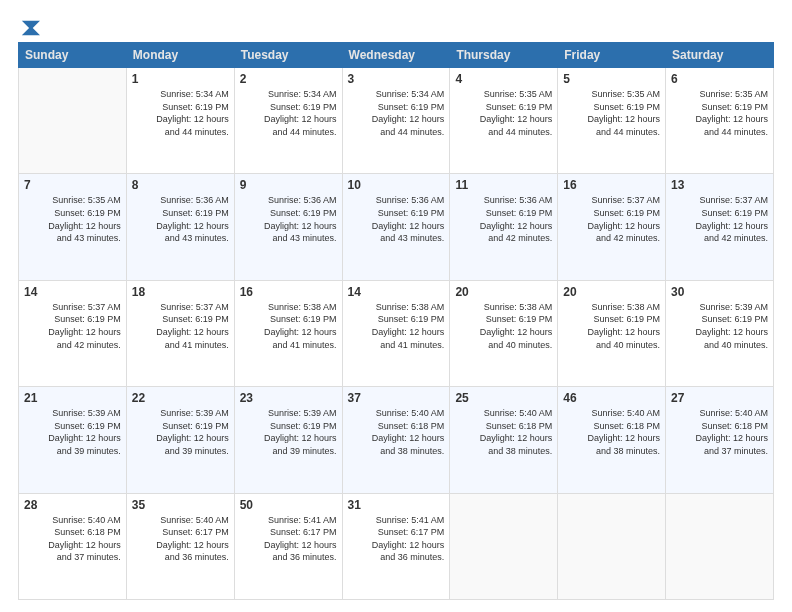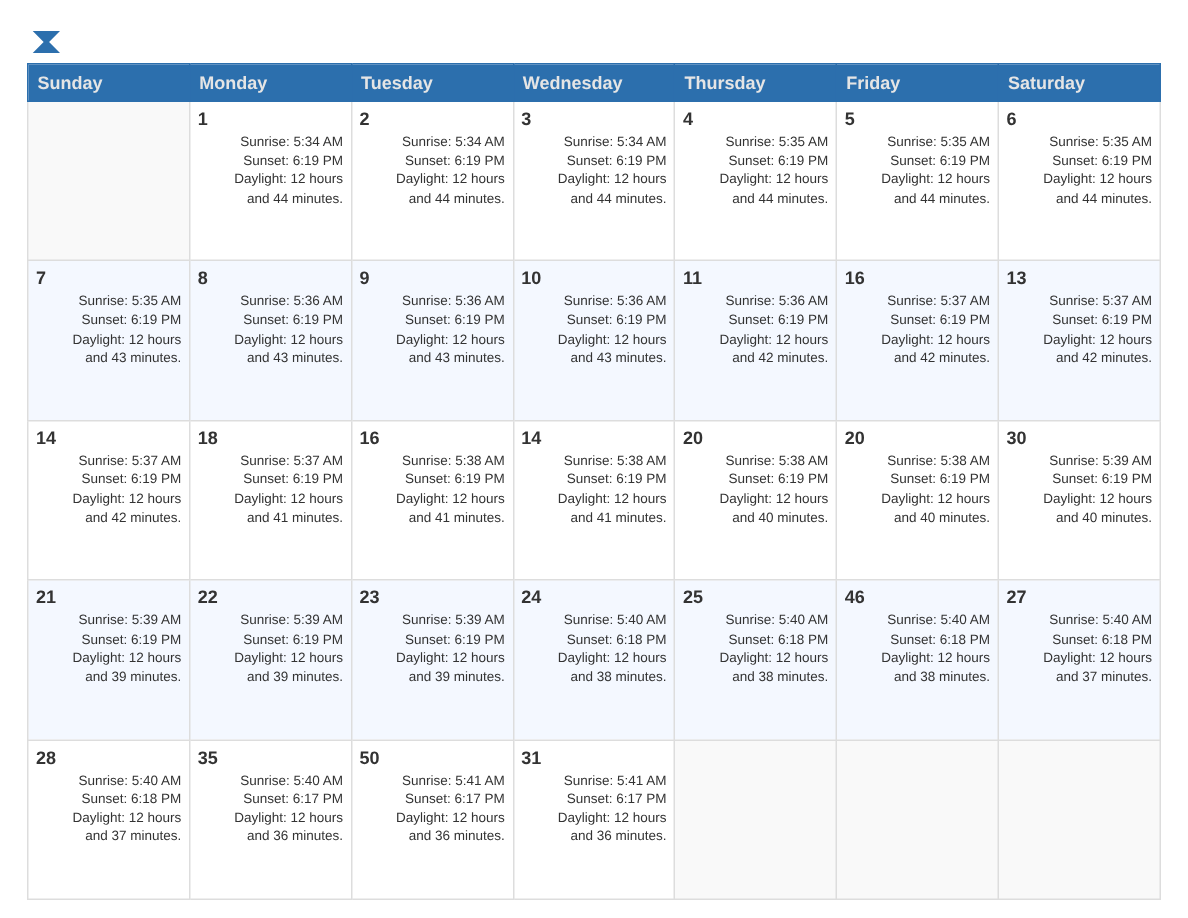--- a/index.html
+++ b/index.html
@@ -237,21 +237,21 @@
           </td>
           <td>
             <span class="day-num">22</span>
             <div class="day-info">Sunrise: 5:39 AM<br>Sunset: 6:19 PM<br>Daylight: 12 hours<br>and 39 minutes.</div>
           </td>
           <td>
             <span class="day-num">23</span>
             <div class="day-info">Sunrise: 5:39 AM<br>Sunset: 6:19 PM<br>Daylight: 12 hours<br>and 39 minutes.</div>
           </td>
           <td>
-            <span class="day-num">24</span>
+            <span class="day-num">37</span>
             <div class="day-info">Sunrise: 5:40 AM<br>Sunset: 6:18 PM<br>Daylight: 12 hours<br>and 38 minutes.</div>
           </td>
           <td>
             <span class="day-num">25</span>
             <div class="day-info">Sunrise: 5:40 AM<br>Sunset: 6:18 PM<br>Daylight: 12 hours<br>and 38 minutes.</div>
           </td>
           <td>
             <span class="day-num">46</span>
             <div class="day-info">Sunrise: 5:40 AM<br>Sunset: 6:18 PM<br>Daylight: 12 hours<br>and 38 minutes.</div>
           </td>

